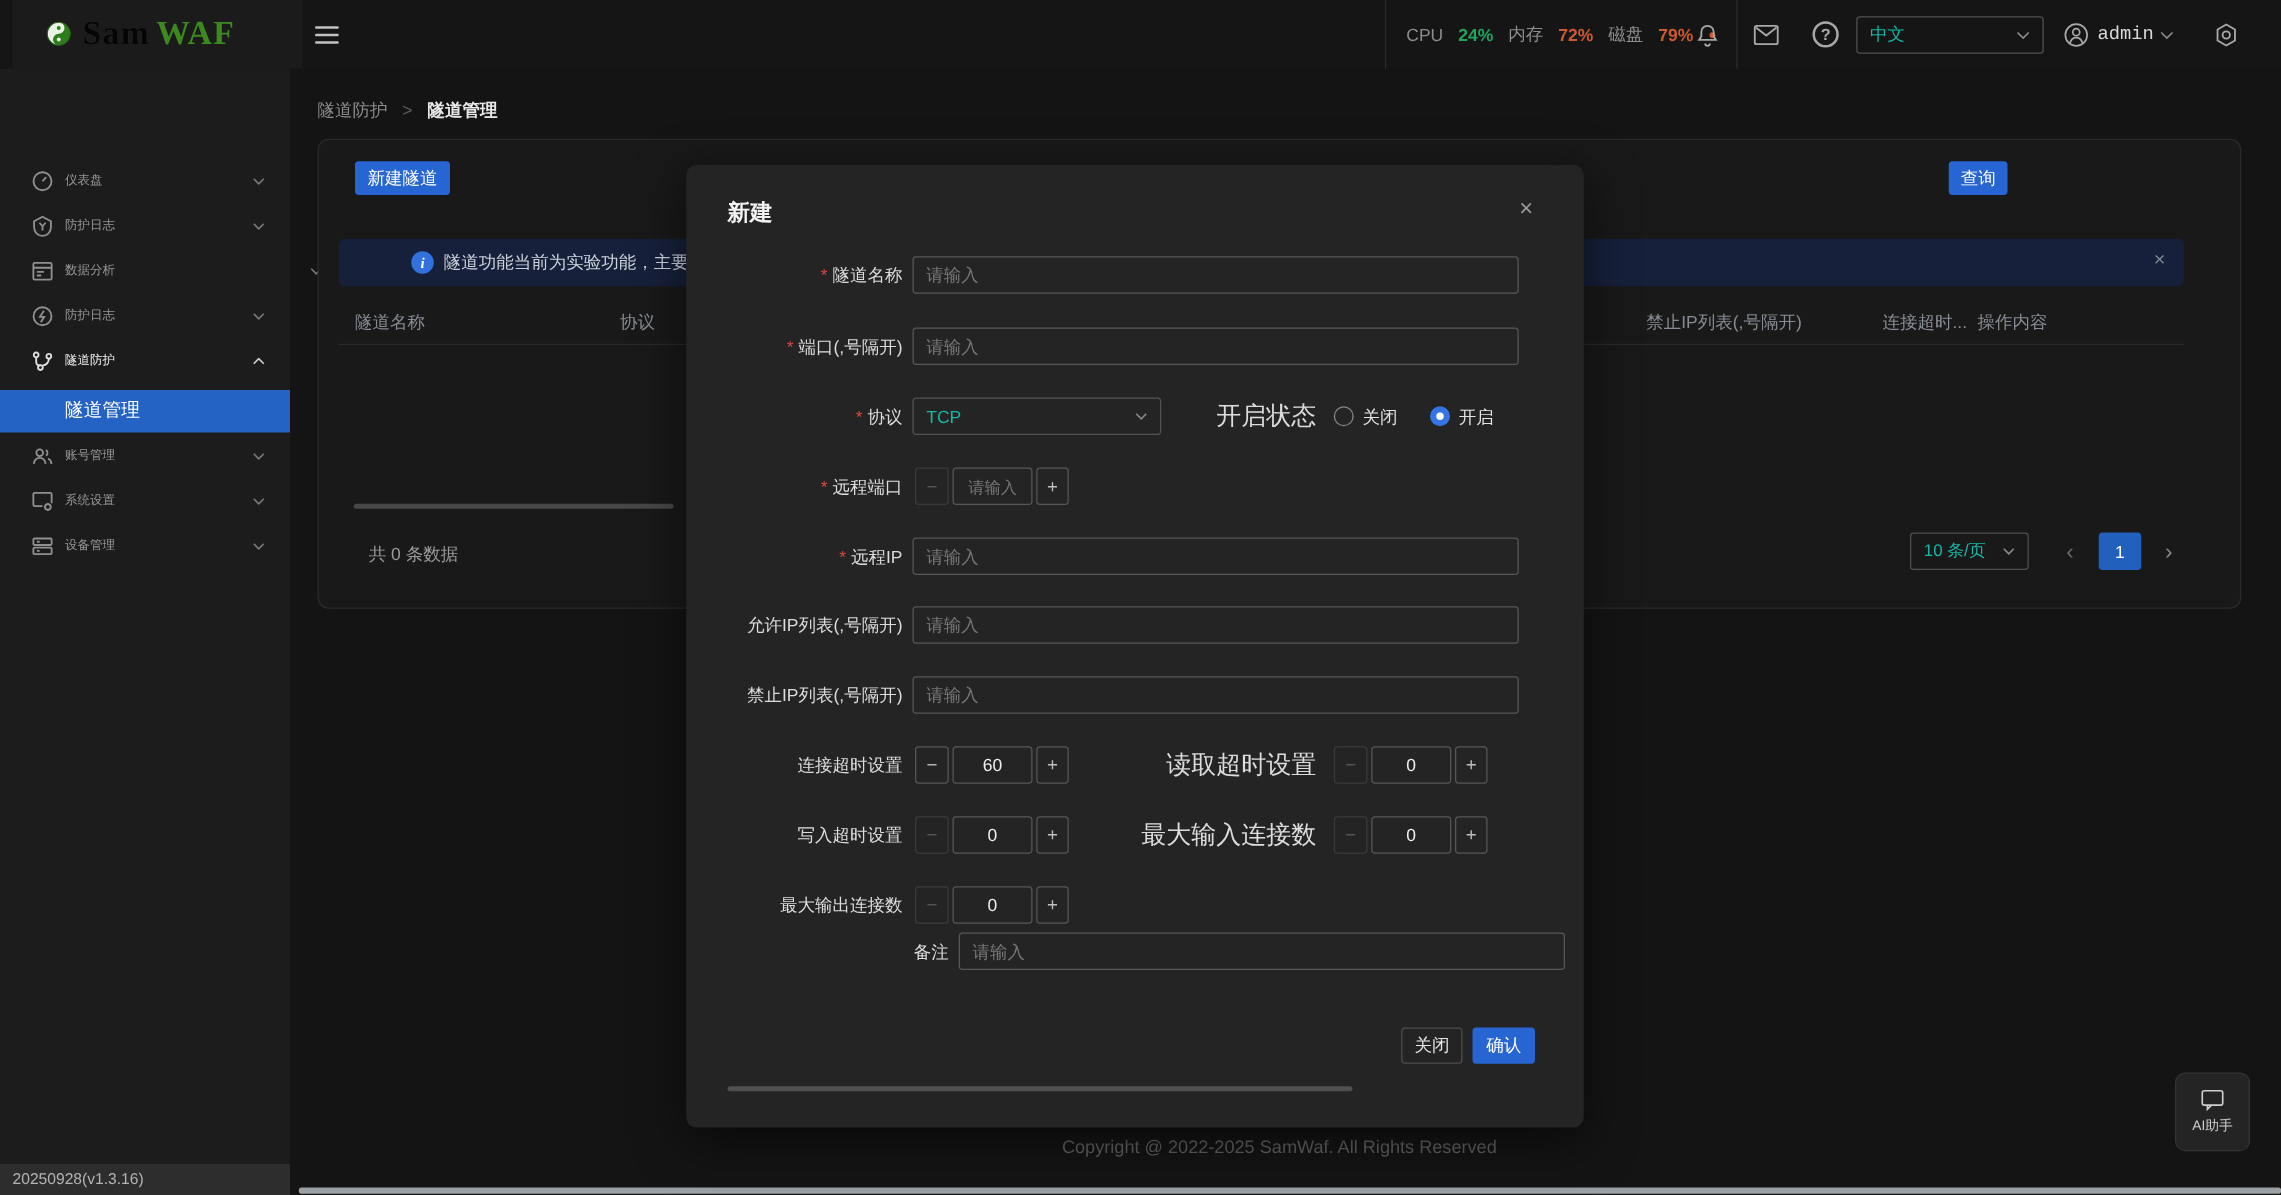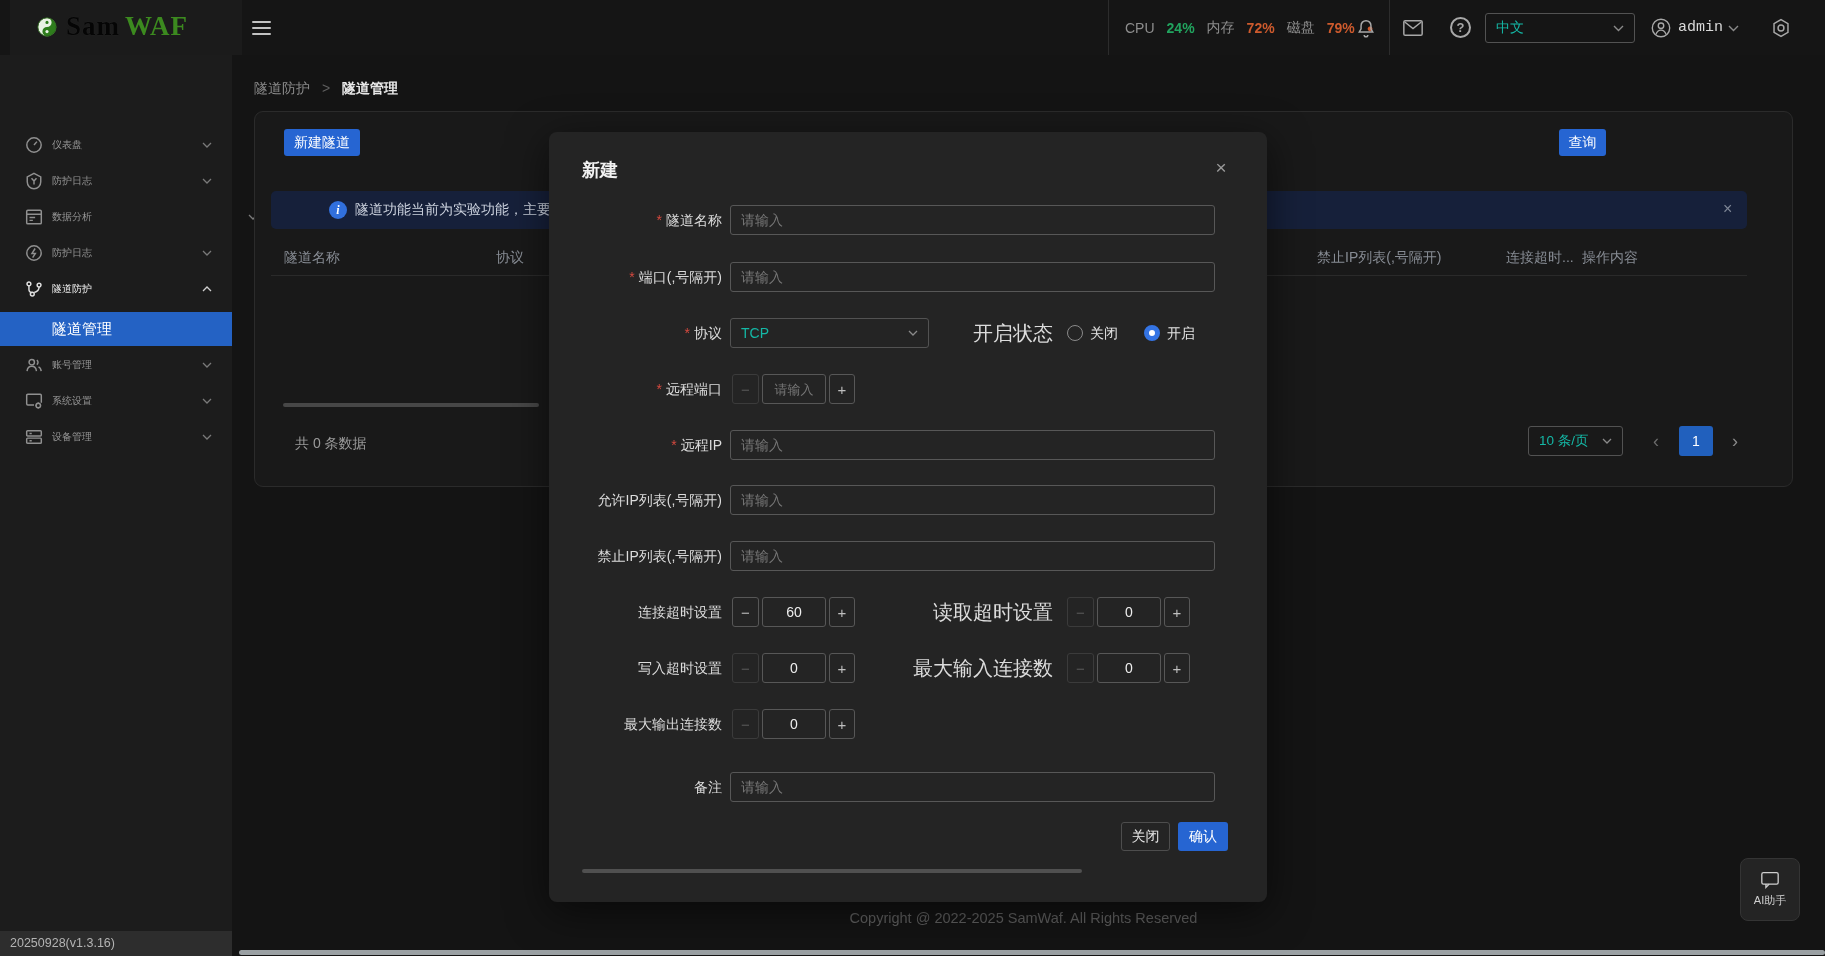--- a/index.html
+++ b/index.html
@@ -409,21 +409,21 @@
       <span class="step-btn" style="left:615px;width:26px;">+</span>
     </div>
 
     <div class="mrow" style="top:577px;">
       <span class="mlabel">最大输出连接数</span>
       <span class="step-btn dim" style="left:183px;">−</span>
       <input class="inp" style="left: 213px; top: 0px; width: 64px; height: 30px; text-align: center; padding: 0px;" value="0">
       <span class="step-btn" style="left:280px;width:26px;">+</span>
     </div>
 
-    <div class="mrow" style="top:640px;">
+    <div class="mrow" style="top:614px;margin-left:37px;">
       <span class="mlabel">备注</span>
       <input class="inp" style="left: 181px; top: 0px; width: 485px; height: 30px;" placeholder="请输入">
     </div>
 
     <div class="btn plain abs" style="left:572px;top:690px;width:49px;height:29px;">关闭</div>
     <div class="btn primary abs" style="left:629px;top:690px;width:50px;height:29px;">确认</div>
 
     <div class="mscroll"></div>
   </div>
 

